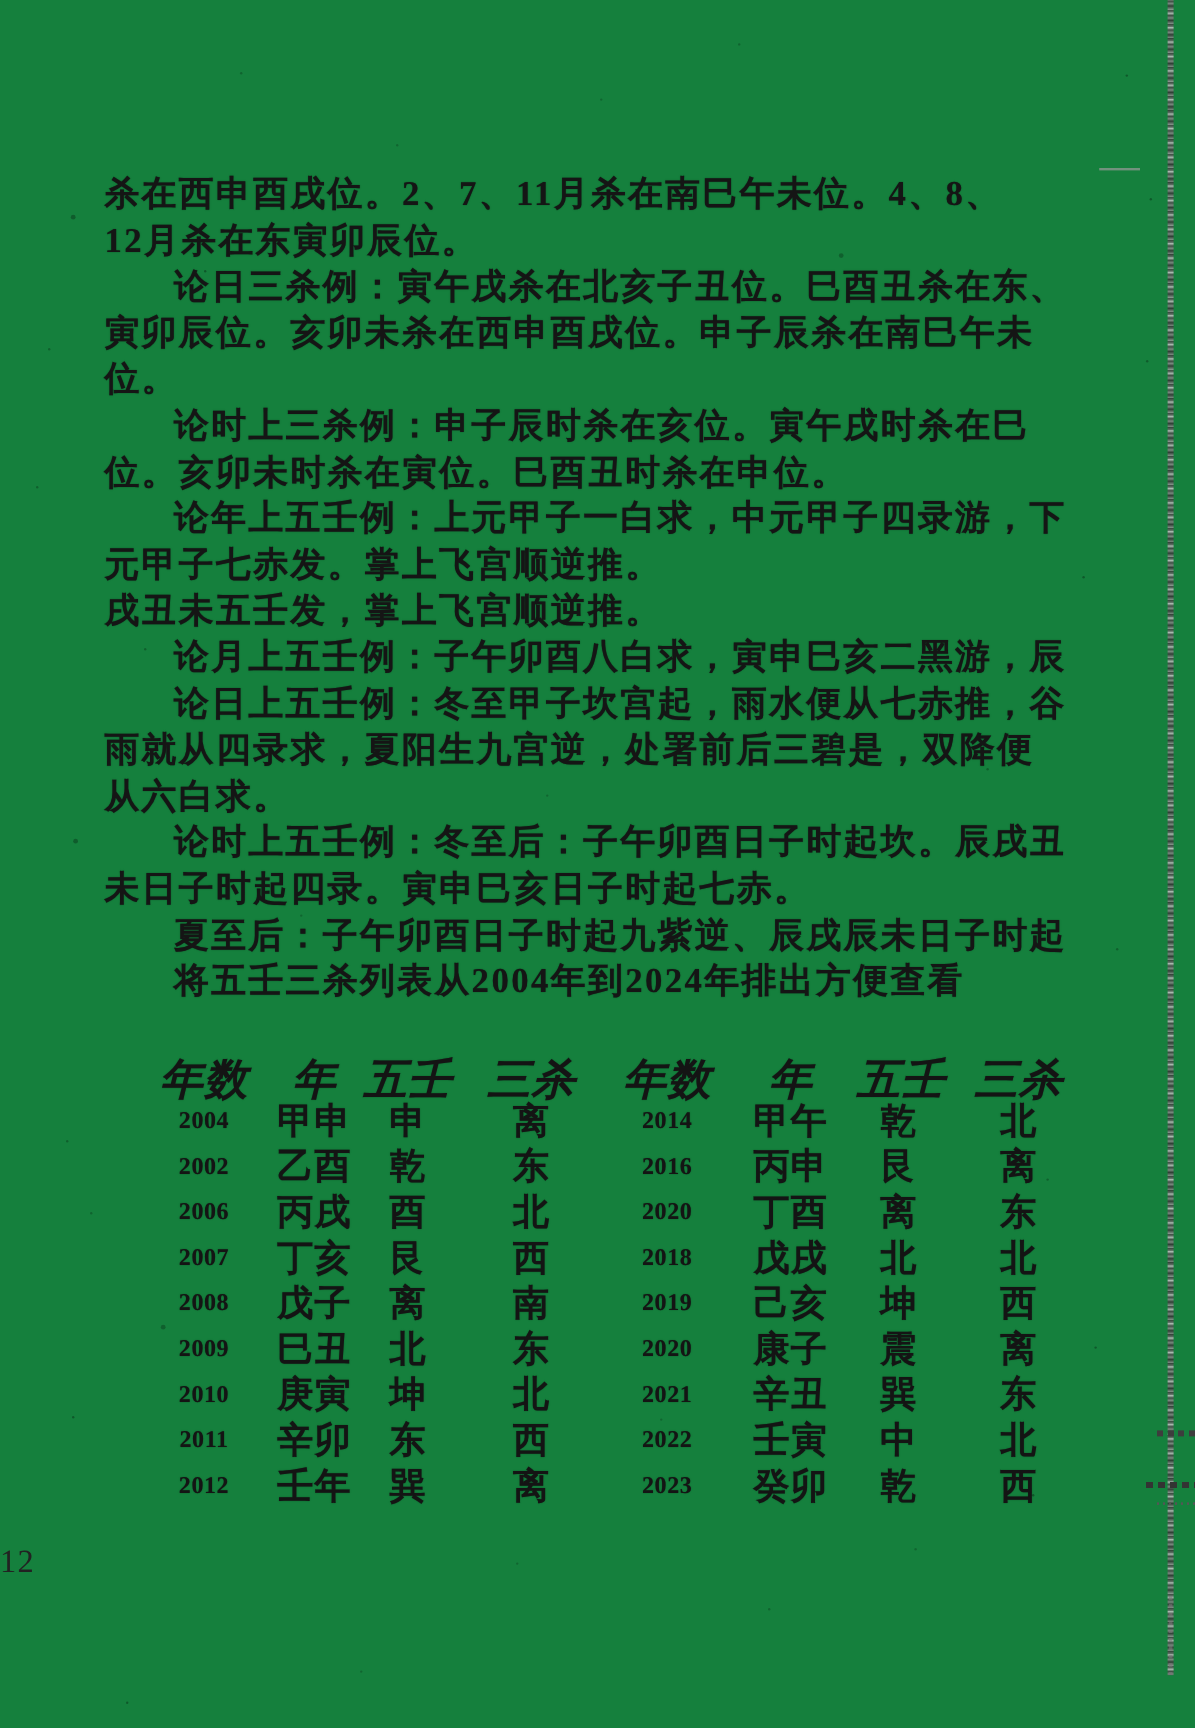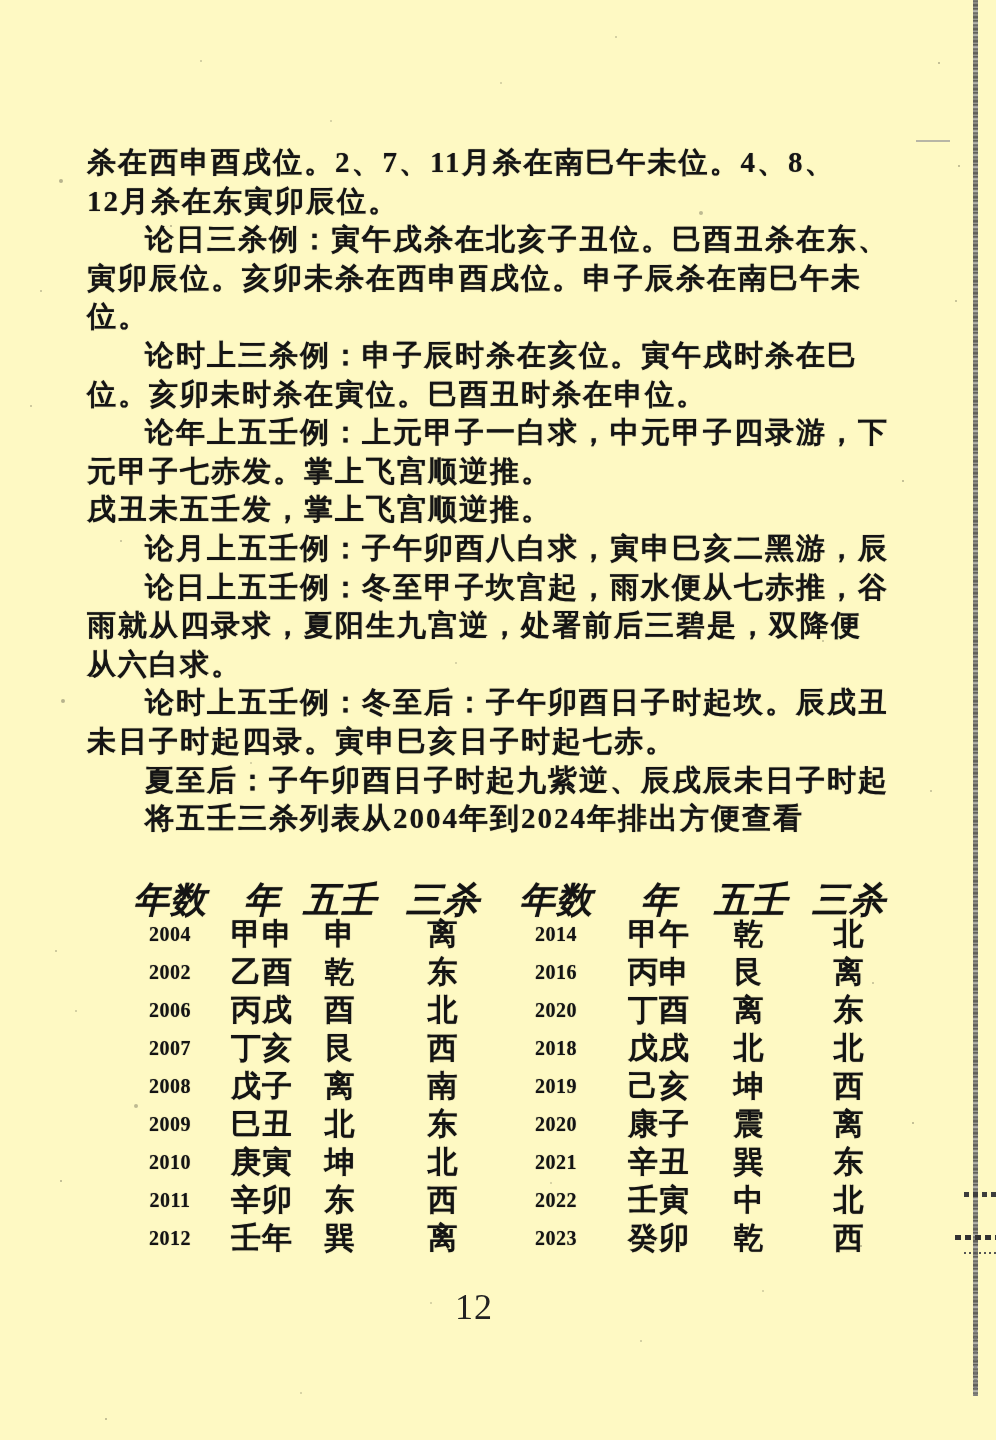--- a/index.html
+++ b/index.html
@@ -4,21 +4,21 @@
 <style>
   html, body {
     margin: 0;
     padding: 0;
     background: #ffffff;
   }
   #page {
     position: relative;
     width: 996px;
     height: 1440px;
-    background: #fef9c3;
+    background: #15803d;
     overflow: hidden;
     font-family: "Liberation Serif", "DejaVu Serif", serif;
     color: #171717;
   }
 
   
   #text-block {
     position: absolute;
     left: 87px;
     top: 143px;
@@ -63,22 +63,22 @@
     font-weight: 700;
   }
   .header-cell { font-size: 36px; font-style: italic; }
 
   
   #page-number {
     position: absolute;
     left: 0;
     top: 1286px;
     width: 948px;
-    text-align: center;
-    font-size: 36px;
+    text-align: left;
+    font-size: 27px;
     font-weight: 400;
     letter-spacing: 1px;
     color: #222;
   }
 
   
   #gutter-stripe {
     position: absolute;
     left: 973px;
     top: -4px;

